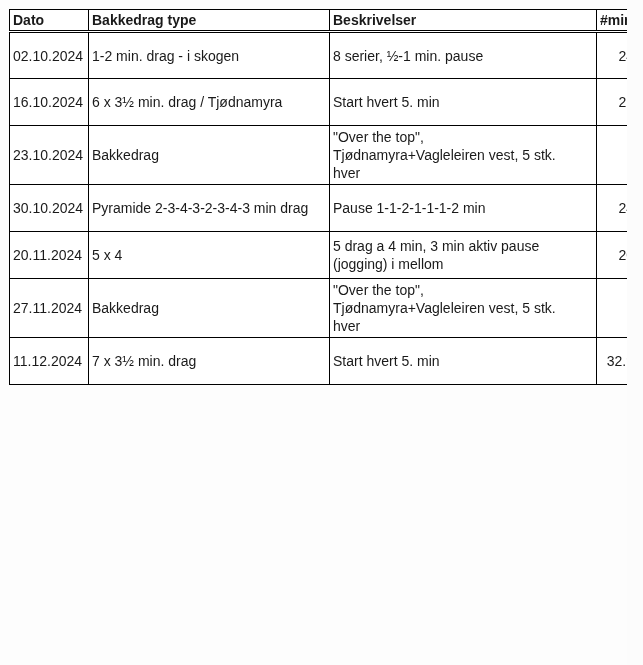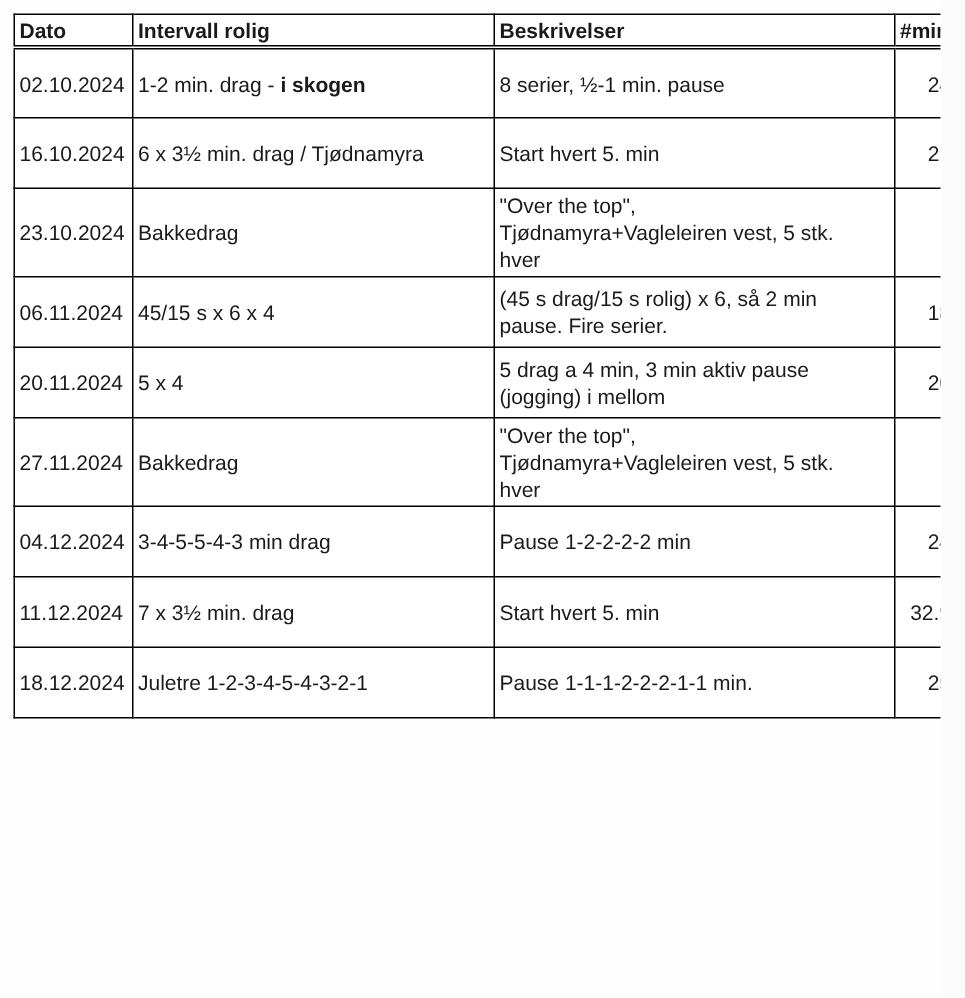--- a/index.html
+++ b/index.html
@@ -47,37 +47,37 @@
     padding-bottom: 1px;
   }
   table.schedule tbody td {
     height: 47px; 
     margin-left: 21px;
   }
   td.c-date    { padding-left: 2px; letter-spacing: 0px; }
   td.c-desc    { white-space: pre-line; padding-left: 4px; }
   td.c-min     { text-align: right; padding-left: 1px; padding-right: 1px; }
   th.h-min     { padding-left: 2px; padding-right: 1px; }
-  .iv-bold     { font-weight: bold; }
+  .iv-bold     { font-weight: normal; }
 </style>
 </head>
 <body>
 
 <div class="page">
   <table class="schedule">
     <colgroup>
       <col class="c1">
         <col class="c2">
         <col class="c3">
         <col class="c4">
     </colgroup>
     <thead>
       <tr>
         <th>Dato</th>
-        <th>Intervall rolig</th>
+        <th>Bakkedrag type</th>
         <th>Beskrivelser</th>
         <th class="h-min">#min</th>
       </tr>
     </thead>
     <tbody id="table-body">
         <tr>
     <td class="c-date">02.10.2024</td>
     <td class="c-interval"><span class="iv-normal">1-2 min. drag - </span><span class="iv-bold">i skogen</span></td>
     <td class="c-desc">8 serier, ½-1 min. pause</td>
     <td class="c-min">24</td>
@@ -90,54 +90,41 @@
   </tr>
         <tr>
     <td class="c-date">23.10.2024</td>
     <td class="c-interval"><span class="iv-normal">Bakkedrag</span><span class="iv-bold"></span></td>
     <td class="c-desc">"Over the top",
 Tjødnamyra+Vagleleiren vest, 5 stk.
 hver</td>
     <td class="c-min"></td>
   </tr>
         <tr>
-    <td class="c-date">06.11.2024</td>
-    <td class="c-interval"><span class="iv-normal">45/15 s x 6 x 4</span><span class="iv-bold"></span></td>
-    <td class="c-desc">(45 s drag/15 s rolig) x 6, så 2 min
-pause. Fire serier.</td>
-    <td class="c-min">18</td>
+    <td class="c-date">30.10.2024</td>
+    <td class="c-interval"><span class="iv-normal">Pyramide 2-3-4-3-2-3-4-3 min drag</span><span class="iv-bold"></span></td>
+    <td class="c-desc">Pause 1-1-2-1-1-1-2 min</td>
+    <td class="c-min">24</td>
   </tr>
         <tr>
     <td class="c-date">20.11.2024</td>
     <td class="c-interval"><span class="iv-normal">5 x 4</span><span class="iv-bold"></span></td>
     <td class="c-desc">5 drag a 4 min, 3 min aktiv pause
 (jogging) i mellom</td>
     <td class="c-min">20</td>
   </tr>
         <tr>
     <td class="c-date">27.11.2024</td>
     <td class="c-interval"><span class="iv-normal">Bakkedrag</span><span class="iv-bold"></span></td>
     <td class="c-desc">"Over the top",
 Tjødnamyra+Vagleleiren vest, 5 stk.
 hver</td>
     <td class="c-min"></td>
   </tr>
         <tr>
-    <td class="c-date">04.12.2024</td>
-    <td class="c-interval"><span class="iv-normal">3-4-5-5-4-3 min drag</span><span class="iv-bold"></span></td>
-    <td class="c-desc">Pause 1-2-2-2-2 min</td>
-    <td class="c-min">24</td>
-  </tr>
-        <tr>
     <td class="c-date">11.12.2024</td>
     <td class="c-interval"><span class="iv-normal">7 x 3½ min. drag</span><span class="iv-bold"></span></td>
     <td class="c-desc">Start hvert 5. min</td>
     <td class="c-min">32.9</td>
-  </tr>
-        <tr>
-    <td class="c-date">18.12.2024</td>
-    <td class="c-interval"><span class="iv-normal">Juletre 1-2-3-4-5-4-3-2-1</span><span class="iv-bold"></span></td>
-    <td class="c-desc">Pause 1-1-1-2-2-2-1-1 min.</td>
-    <td class="c-min">25</td>
   </tr>
       </tbody>
   </table>
 </div>
 
 </body></html>

